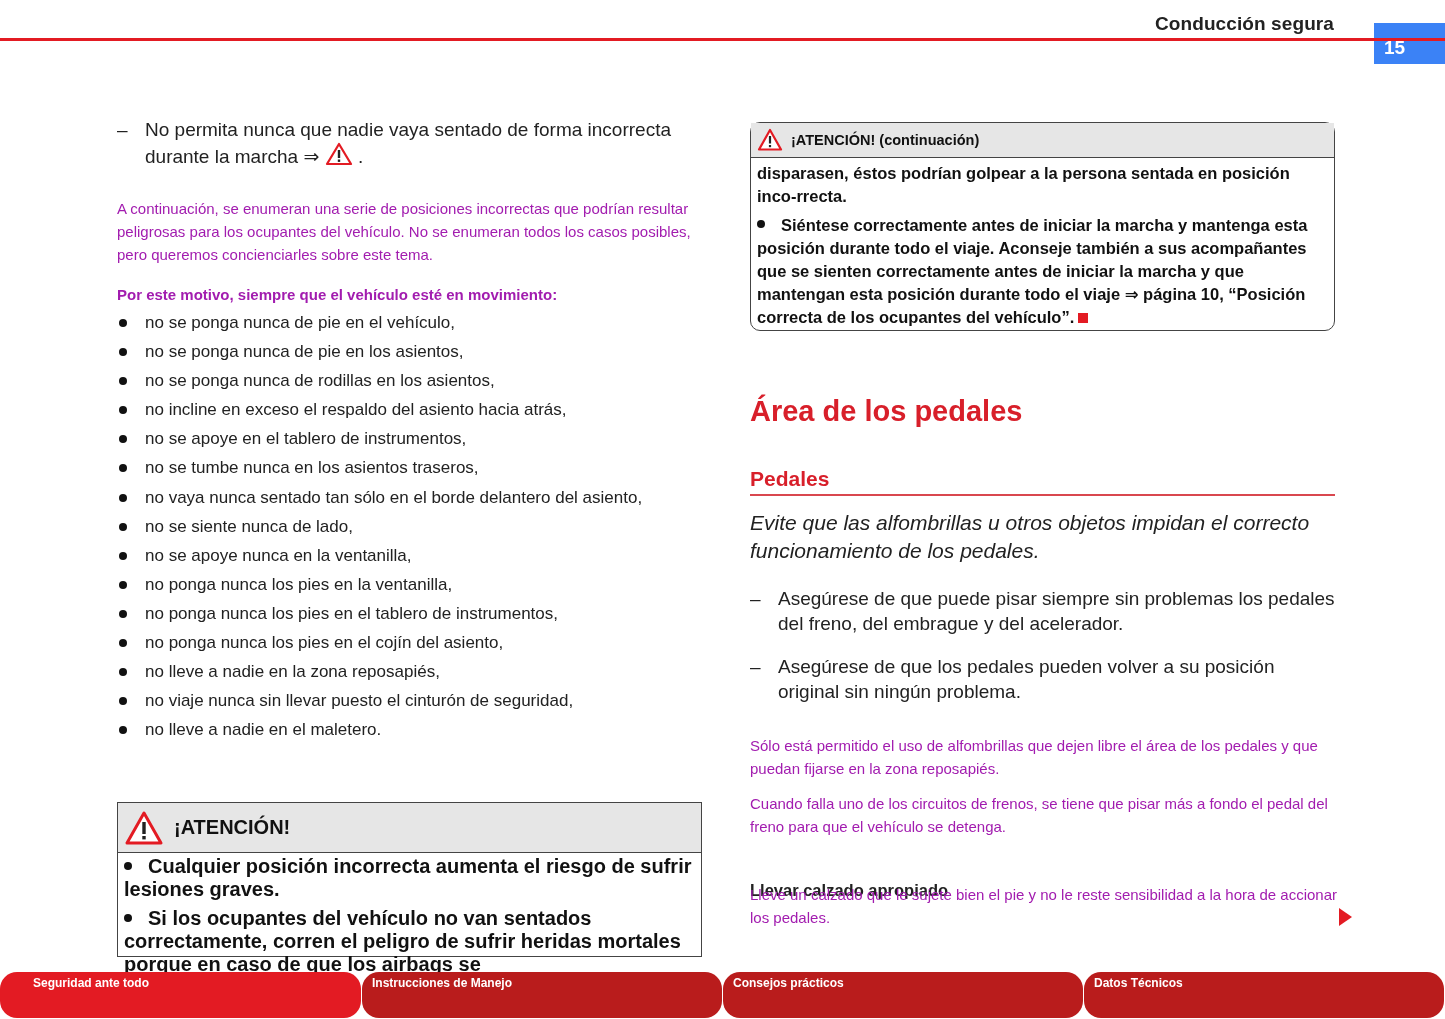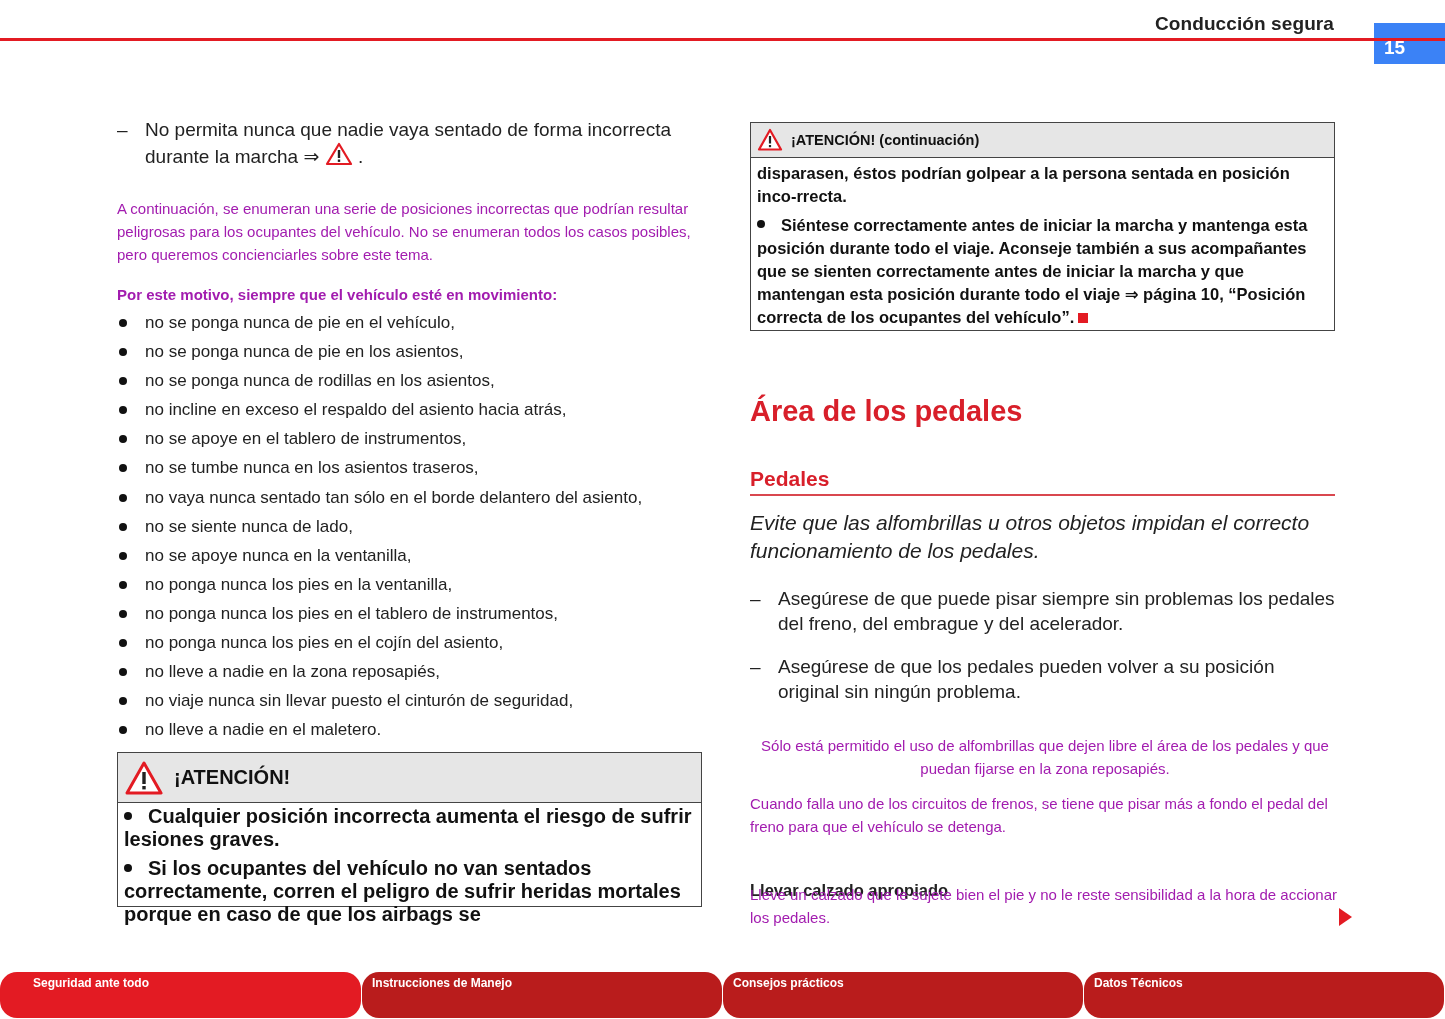--- a/index.html
+++ b/index.html
@@ -23,27 +23,27 @@
   .bullet-list { position: absolute; left: 0; top: 311px; width: 585px; list-style: none; }
   .bullet-list li { position: relative; font-size: 17px; height: 29.1px; line-height: 24px; padding-left: 28px; color: #222; }
   .bullet-list li .dot { position: absolute; left: 2px; top: 8px; width: 8px; height: 8px; border-radius: 50%; background: #111; }
 
   .warn-box { position: absolute; border: 1.5px solid #444; background: #fff; }
   .warn-box .wb-head { background: #e6e6e6; border-bottom: 1.5px solid #444; display: flex; align-items: center; }
   .warn-box .wb-body { font-weight: bold; color: #111; }
   .wb-body p { position: relative; }
   .wb-body .bdot { display: inline-block; width: 8px; height: 8px; border-radius: 50%; background: #111; margin-right: 16px; vertical-align: 3px; }
 
-  .box1 { left: 117px; top: 752px; width: 585px; height: 155px; }
+  .box1 { left: 117px; top: 802px; width: 585px; height: 155px; }
   .box1 .wb-head { height: 50px; padding-left: 6px; }
   .box1 .wb-head .wtitle { font-size: 20px; font-weight: bold; margin-left: 10px; color: #111; }
   .box1 .wb-body { padding: 2px 6px 0 6px; font-size: 20px; line-height: 23px; }
   .box1 .wb-body p { margin-bottom: 6px; }
 
-  .box2 { left: 750px; top: 122px; width: 585px; height: 209px; }
+  .box2 { left: 750px; top: 122px; width: 585px; height: 209px; border-radius: 10px; }
   .box2 .wb-head { height: 35px; padding-left: 6px; }
   .box2 .wb-head .wtitle { font-size: 14.5px; font-weight: bold; margin-left: 8px; color: #111; }
   .box2 .wb-body { padding: 4px 6px 0 6px; font-size: 16.5px; line-height: 23px; }
   .box2 .wb-body p { margin-bottom: 6px; }
   .end-square { display: inline-block; width: 10px; height: 10px; background: #e31b23; margin-left: 4px; vertical-align: 0px; }
 
   .h1 { position: absolute; font-size: 29px; font-weight: bold; color: #d81f2a; }
   .h2 { position: absolute; font-size: 21px; font-weight: bold; color: #d81f2a; }
   .h2-line { position: absolute; height: 2px; background: #d9474f; }
   .intro-italic { position: absolute; font-style: italic; font-size: 21px; line-height: 28px; color: #222; }
@@ -138,21 +138,21 @@
 
   <div class="dash-item" style="left:0; top:586px; width:585px;">
     <span class="dash">–</span>
     <div>Asegúrese de que puede pisar siempre sin problemas los pedales del freno, del embrague y del acelerador.</div>
   </div>
   <div class="dash-item" style="left:0; top:654px; width:585px;">
     <span class="dash">–</span>
     <div>Asegúrese de que los pedales pueden volver a su posición original sin ningún problema.</div>
   </div>
 
-  <div class="para" style="left:0; top:734px; width:590px;text-align:center;">Sólo está permitido el uso de alfombrillas que dejen libre el área de los pedales y que puedan fijarse en la zona reposapiés.</div>
+  <div class="para" style="left:0; top:734px; width:590px;">Sólo está permitido el uso de alfombrillas que dejen libre el área de los pedales y que puedan fijarse en la zona reposapiés.</div>
   <div class="para" style="left:0; top:792px; width:590px;">Cuando falla uno de los circuitos de frenos, se tiene que pisar más a fondo el pedal del freno para que el vehículo se detenga.</div>
   <div class="subhead" style="left:0; top:856px;margin-top:25px;">Llevar calzado apropiado</div>
   <div class="para" style="left:0; top:883px; width:590px;">Lleve un calzado que le sujete bien el pie y no le reste sensibilidad a la hora de accionar los pedales.</div>
 </div>
 
 <div class="next-arrow"></div>
 
 <div class="footer">
   <div class="tab active">Seguridad ante todo</div>
   <div class="tab inactive">Instrucciones de Manejo</div>

